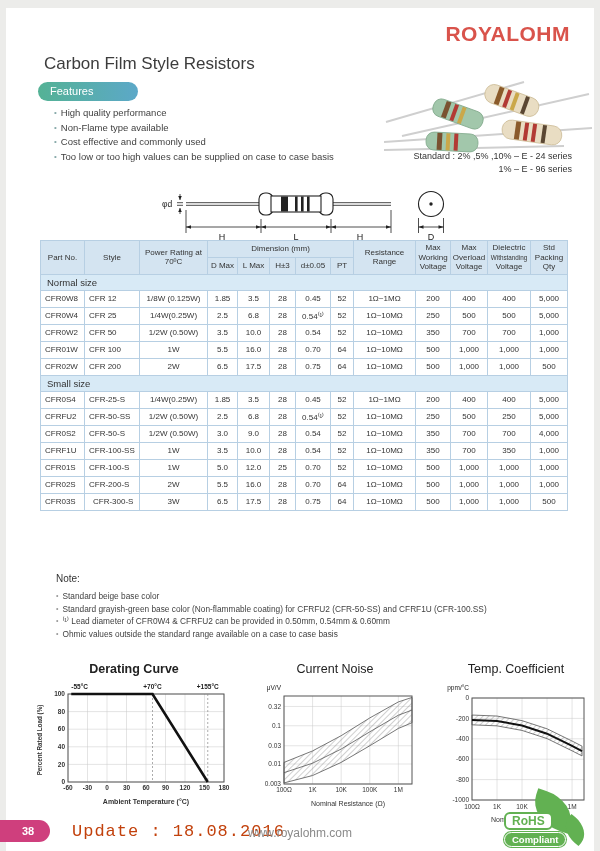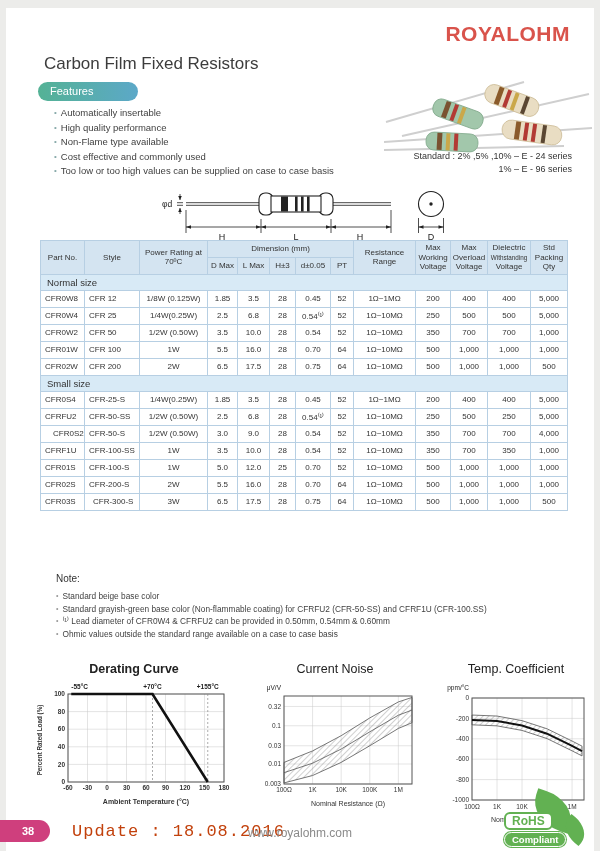--- a/index.html
+++ b/index.html
@@ -54,24 +54,23 @@
   .website { left:194px; top:818px; width:200px; text-align:center; color:#8a8a8a; font-size:12px; }
 
   svg text { font-family:"Liberation Sans", sans-serif; }
 </style>
 </head>
 <body>
 
 <div class="page">
 
   <div class="abs brand">ROYALOHM</div>
-  <div class="abs title">Carbon Film Fixed Resistors</div>
+  <div class="abs title">Carbon Film Style Resistors</div>
   <div class="abs features-pill">Features</div>
   <ul class="abs features-list" id="features-list">
-      <li>Automatically insertable</li>
       <li>High quality performance</li>
       <li>Non-Flame type available</li>
       <li>Cost effective and commonly used</li>
       <li>Too low or too high values can be supplied on case to case basis</li>
     </ul>
 
   <svg class="abs photo" width="210" height="80" viewBox="0 0 210 80">
     <g stroke="#cfcfcf" stroke-width="2">
       <line x1="18" y1="60" x2="205" y2="18"></line>
       <line x1="2" y1="46" x2="140" y2="6"></line>
@@ -313,21 +312,21 @@
           <td>28</td>
           <td>0.54⁽¹⁾</td>
           <td>52</td>
           <td>1Ω~10MΩ</td>
           <td>250</td>
           <td>500</td>
           <td>250</td>
           <td>5,000</td>
         </tr>
         <tr>
-          <td style="text-align: left; padding-left: 12px;">CFR0S2</td>
+          <td style="text-align: left; padding-left: 4px;">CFR0S2</td>
           <td style="text-align: left; padding-left: 4px;">CFR-50-S</td>
           <td>1/2W (0.50W)</td>
           <td>3.0</td>
           <td>9.0</td>
           <td>28</td>
           <td>0.54</td>
           <td>52</td>
           <td>1Ω~10MΩ</td>
           <td>350</td>
           <td>700</td>

